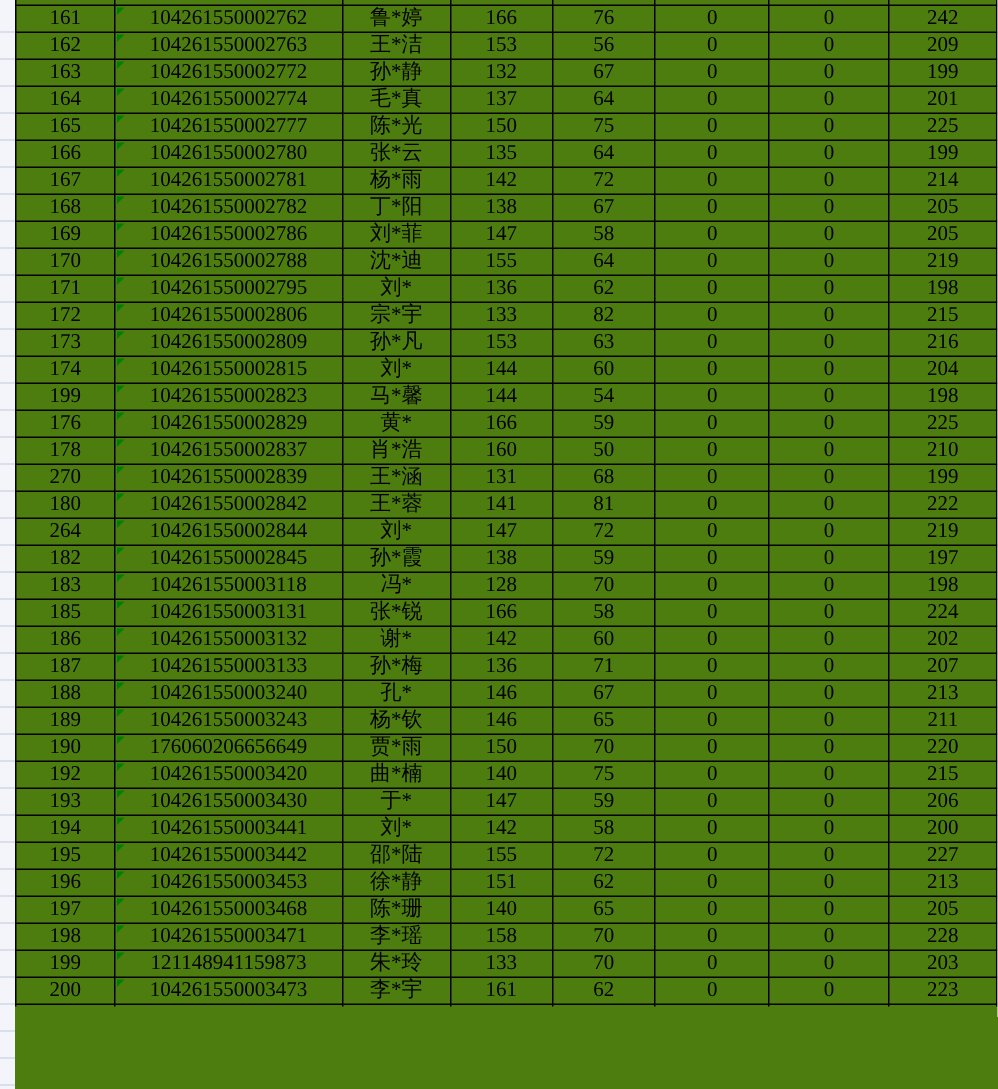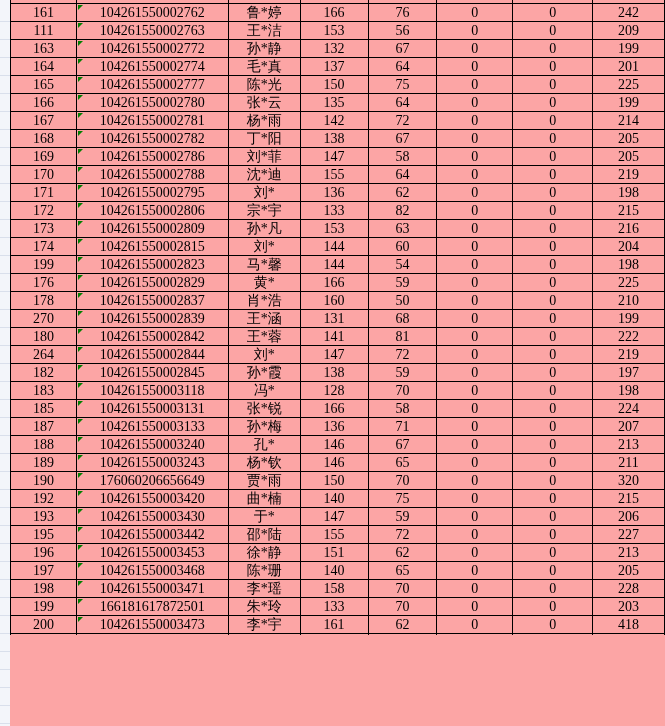--- a/index.html
+++ b/index.html
@@ -1,17 +1,17 @@
 <!DOCTYPE html>
 <html style="--cell-border: #000000; --flag: #008000; --gridline: #d9dfeb; --strip-bg: #f3f5fa;"><head>
 <meta charset="utf-8">
 <style>
   html,body{margin:0;padding:0;background:#ffffff;}
   .sheet{
-    position:relative;width:665px;height:726px;background:#fca5a5;overflow:hidden;
+    position:relative;width:665px;height:726px;background:#4d7c0f;overflow:hidden;
     font-family:"Liberation Serif","DejaVu Serif",serif;
   }
   .strip{
     position:absolute;left:0;top:0;width:10px;height:726px;
     background-color:var(--strip-bg,#f3f5fa);
     background-image:repeating-linear-gradient(to bottom,transparent 0px,transparent 17px,var(--gridline,#d9dfeb) 17px,var(--gridline,#d9dfeb) 18px);
     background-position:0 4px;
   }
   table.grid{
     position:absolute;left:10px;top:0;
@@ -68,21 +68,21 @@
       <td>161</td>
       <td class="c-id"><span class="flag"></span><span>104261550002762</span></td>
       <td>鲁*婷</td>
       <td>166</td>
       <td>76</td>
       <td>0</td>
       <td>0</td>
       <td>242</td>
     </tr>
         <tr class="data">
-      <td>111</td>
+      <td>162</td>
       <td class="c-id"><span class="flag"></span><span>104261550002763</span></td>
       <td>王*洁</td>
       <td>153</td>
       <td>56</td>
       <td>0</td>
       <td>0</td>
       <td>209</td>
     </tr>
         <tr class="data">
       <td>163</td>
@@ -288,20 +288,30 @@
       <td>185</td>
       <td class="c-id"><span class="flag"></span><span>104261550003131</span></td>
       <td>张*锐</td>
       <td>166</td>
       <td>58</td>
       <td>0</td>
       <td>0</td>
       <td>224</td>
     </tr>
         <tr class="data">
+      <td>186</td>
+      <td class="c-id"><span class="flag"></span><span>104261550003132</span></td>
+      <td>谢*</td>
+      <td>142</td>
+      <td>60</td>
+      <td>0</td>
+      <td>0</td>
+      <td>202</td>
+    </tr>
+        <tr class="data">
       <td>187</td>
       <td class="c-id"><span class="flag"></span><span>104261550003133</span></td>
       <td>孙*梅</td>
       <td>136</td>
       <td>71</td>
       <td>0</td>
       <td>0</td>
       <td>207</td>
     </tr>
         <tr class="data">
@@ -325,21 +335,21 @@
       <td>211</td>
     </tr>
         <tr class="data">
       <td>190</td>
       <td class="c-id"><span class="flag"></span><span>176060206656649</span></td>
       <td>贾*雨</td>
       <td>150</td>
       <td>70</td>
       <td>0</td>
       <td>0</td>
-      <td>320</td>
+      <td>220</td>
     </tr>
         <tr class="data">
       <td>192</td>
       <td class="c-id"><span class="flag"></span><span>104261550003420</span></td>
       <td>曲*楠</td>
       <td>140</td>
       <td>75</td>
       <td>0</td>
       <td>0</td>
       <td>215</td>
@@ -348,20 +358,30 @@
       <td>193</td>
       <td class="c-id"><span class="flag"></span><span>104261550003430</span></td>
       <td>于*</td>
       <td>147</td>
       <td>59</td>
       <td>0</td>
       <td>0</td>
       <td>206</td>
     </tr>
         <tr class="data">
+      <td>194</td>
+      <td class="c-id"><span class="flag"></span><span>104261550003441</span></td>
+      <td>刘*</td>
+      <td>142</td>
+      <td>58</td>
+      <td>0</td>
+      <td>0</td>
+      <td>200</td>
+    </tr>
+        <tr class="data">
       <td>195</td>
       <td class="c-id"><span class="flag"></span><span>104261550003442</span></td>
       <td>邵*陆</td>
       <td>155</td>
       <td>72</td>
       <td>0</td>
       <td>0</td>
       <td>227</td>
     </tr>
         <tr class="data">
@@ -389,37 +409,37 @@
       <td class="c-id"><span class="flag"></span><span>104261550003471</span></td>
       <td>李*瑶</td>
       <td>158</td>
       <td>70</td>
       <td>0</td>
       <td>0</td>
       <td>228</td>
     </tr>
         <tr class="data">
       <td>199</td>
-      <td class="c-id"><span class="flag"></span><span>166181617872501</span></td>
+      <td class="c-id"><span class="flag"></span><span>121148941159873</span></td>
       <td>朱*玲</td>
       <td>133</td>
       <td>70</td>
       <td>0</td>
       <td>0</td>
       <td>203</td>
     </tr>
         <tr class="data">
       <td>200</td>
       <td class="c-id"><span class="flag"></span><span>104261550003473</span></td>
       <td>李*宇</td>
       <td>161</td>
       <td>62</td>
       <td>0</td>
       <td>0</td>
-      <td>418</td>
+      <td>223</td>
     </tr>
         <tr class="partial-bottom" id="bottom-row">
         <td></td>
         <td class="c-id"></td>
         <td></td>
         <td></td>
         <td></td>
         <td></td>
         <td></td>
         <td></td>

